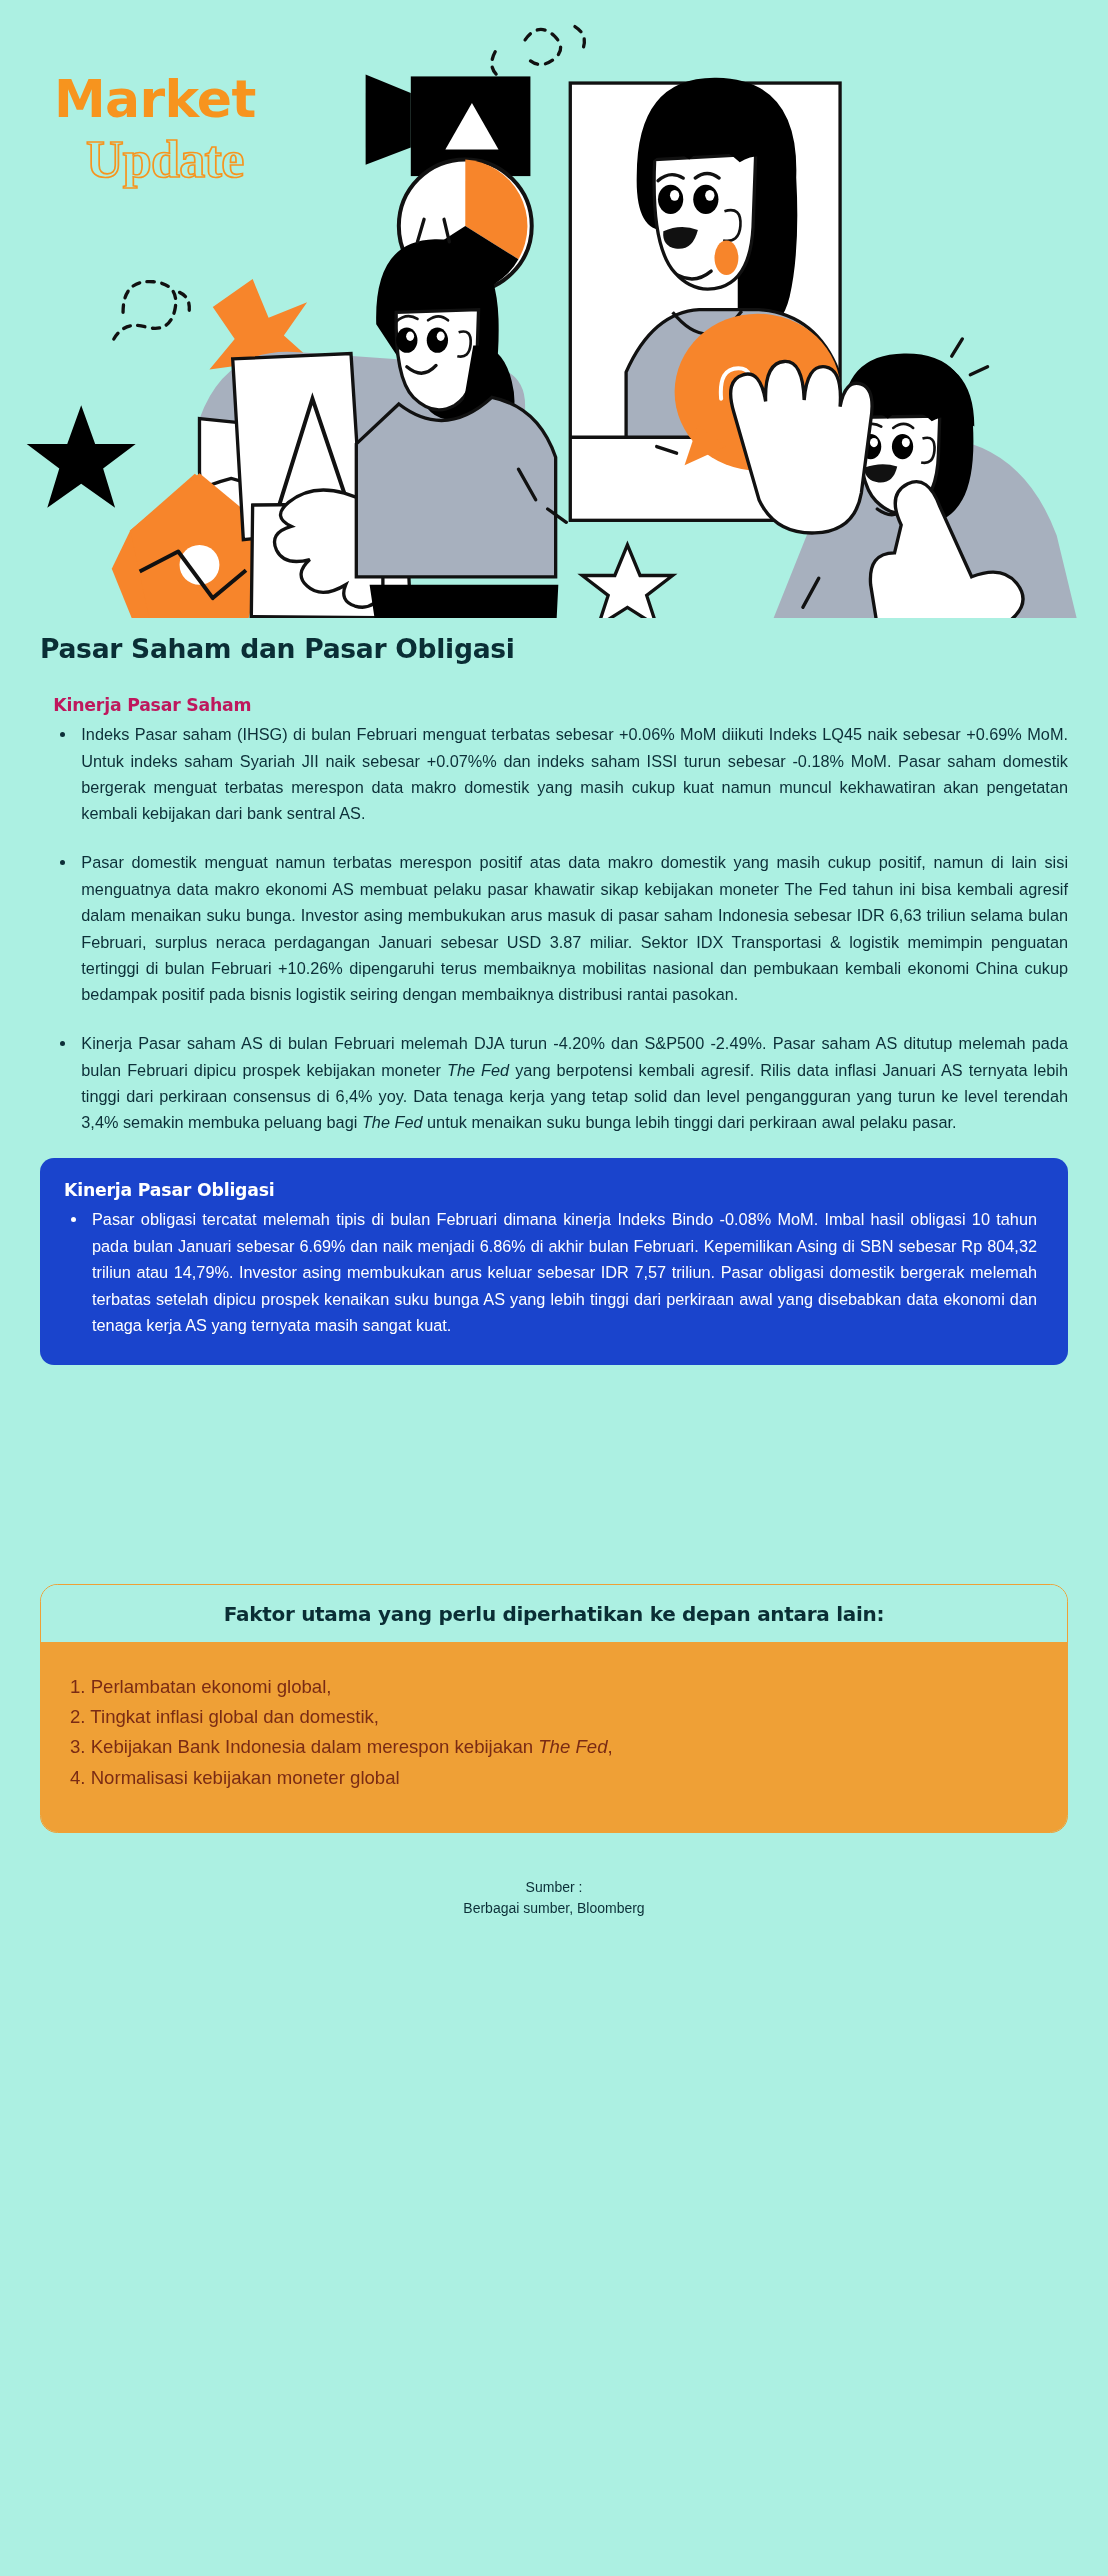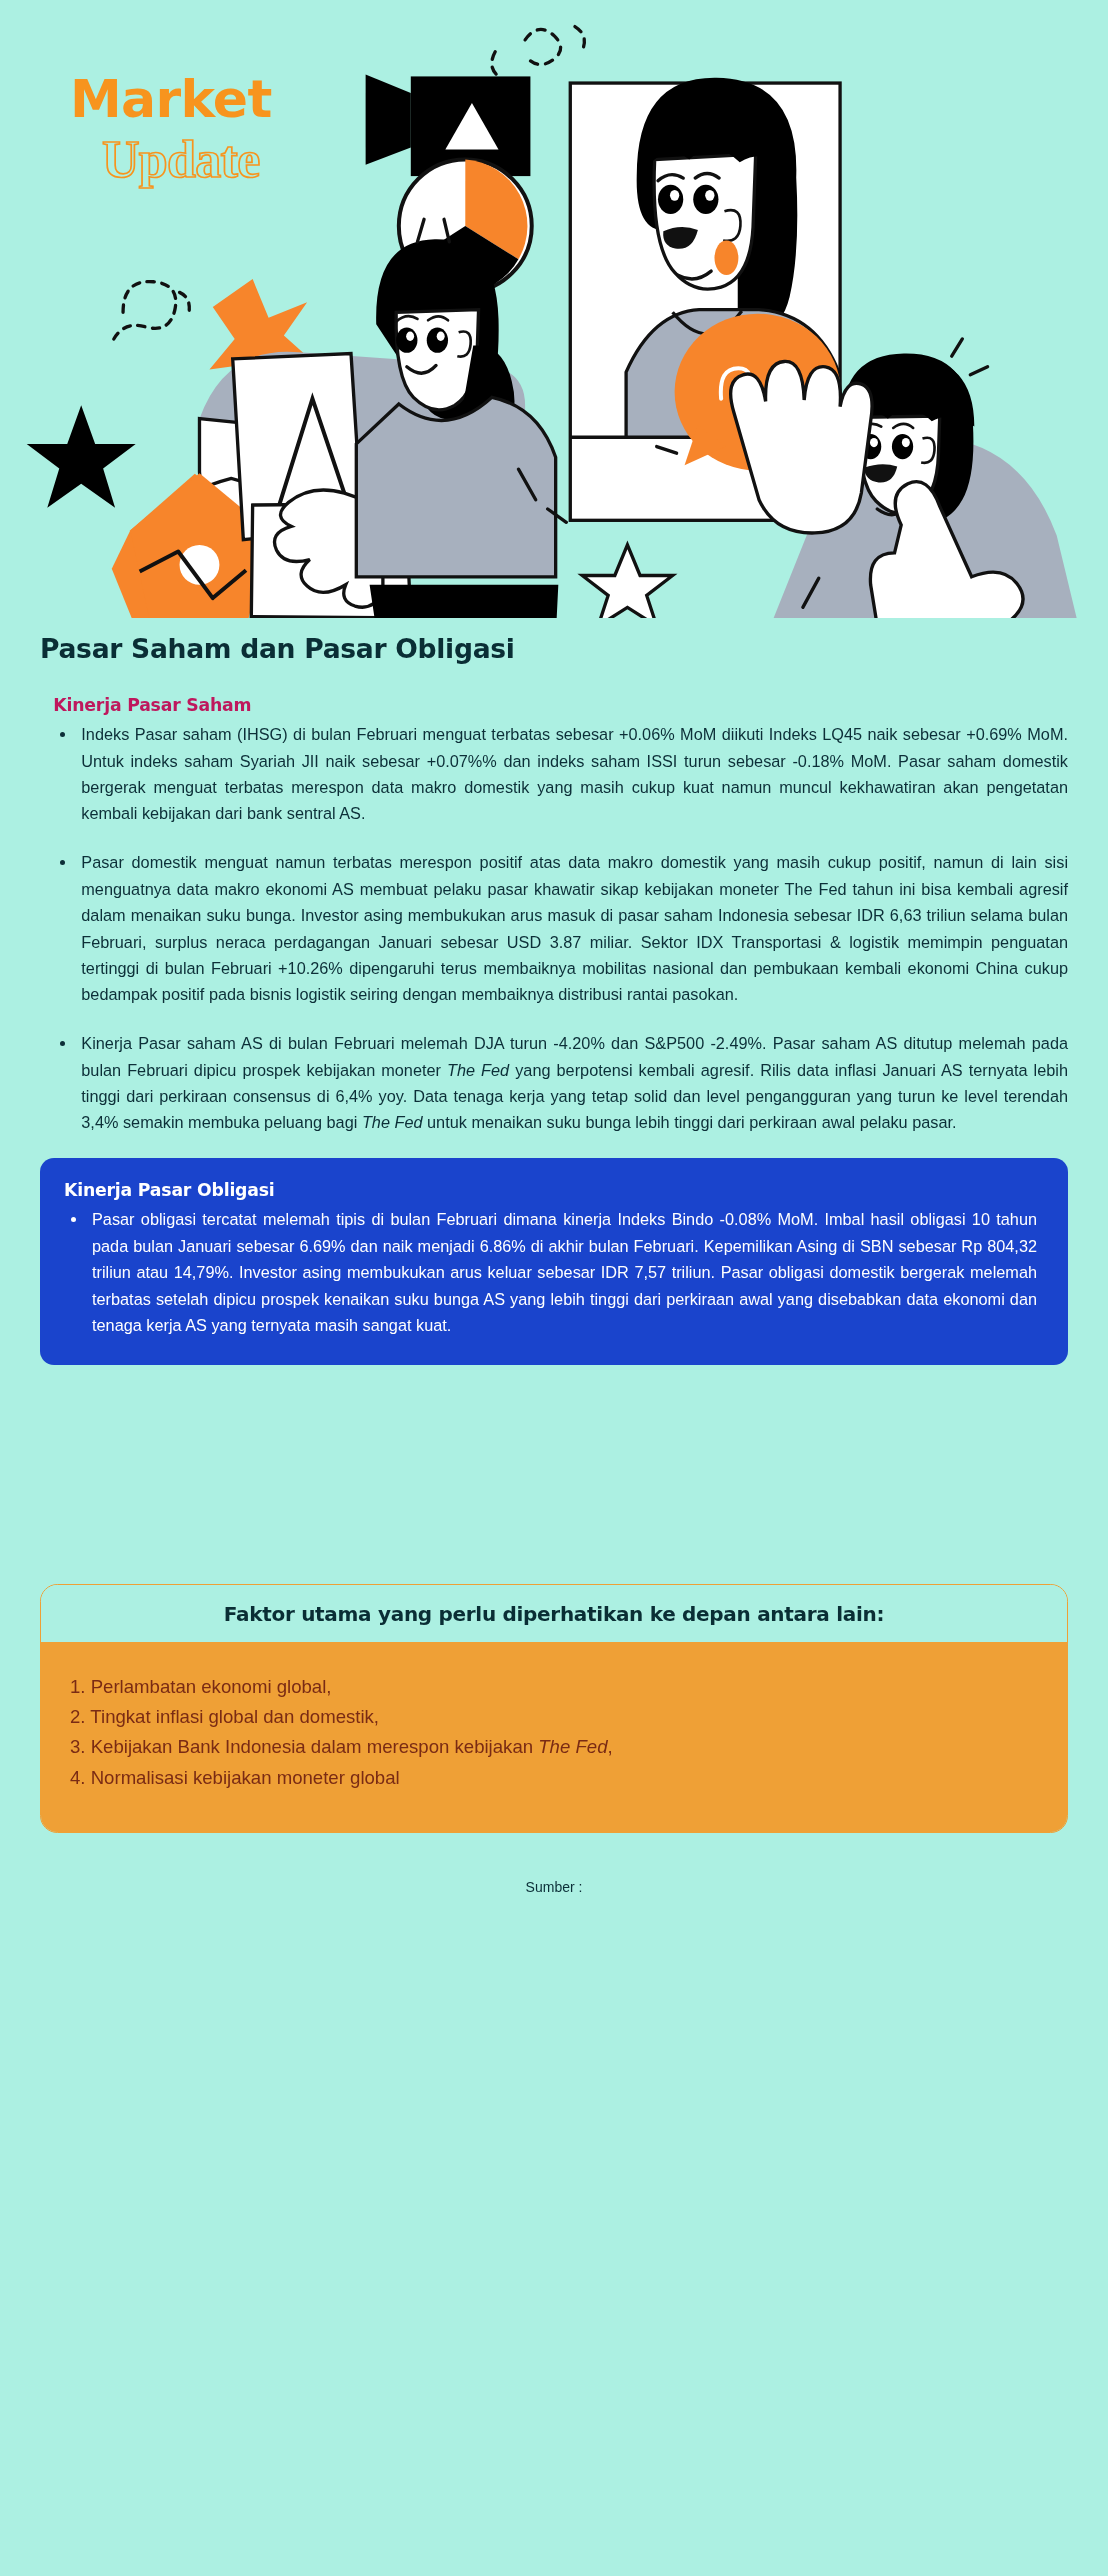--- a/index.html
+++ b/index.html
@@ -18,21 +18,21 @@
     position: relative;
     width: 1108px;
     height: 618px;
     background: #ACF0E2;
     overflow: hidden;
   }
   #hero svg { display: block; width: 1108px; height: 618px; }
 
   .hero-title-wrap {
     position: absolute;
-    left: 70px;
+    left: 54px;
     top: 73px;
     z-index: 5;
     pointer-events: none;
   }
   .hero-title-main {
     font-family: "DejaVu Sans", sans-serif;
     font-weight: 700;
     font-size: 52px;
     color: #F7941E;
     letter-spacing: -0.7px;
@@ -355,16 +355,17 @@
         <li><span>1. Perlambatan ekonomi global,</span></li>
         <li><span>2. Tingkat inflasi global dan domestik,</span></li>
         <li><span>3. Kebijakan Bank Indonesia dalam merespon kebijakan </span><span class="ital">The Fed</span><span>,</span></li>
         <li><span>4. Normalisasi kebijakan moneter global</span></li>
       </ol>
     </div>
   </div>
 
   <div class="footer">
     <div>Sumber :</div>
+    <div>Berbagai sumber, Bloomberg</div>
   </div>
 
 </div>
 
 
 </body></html>

